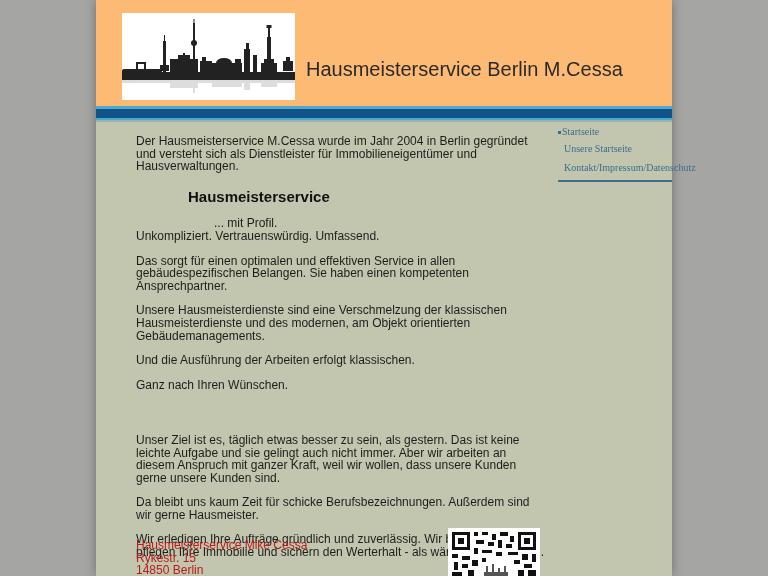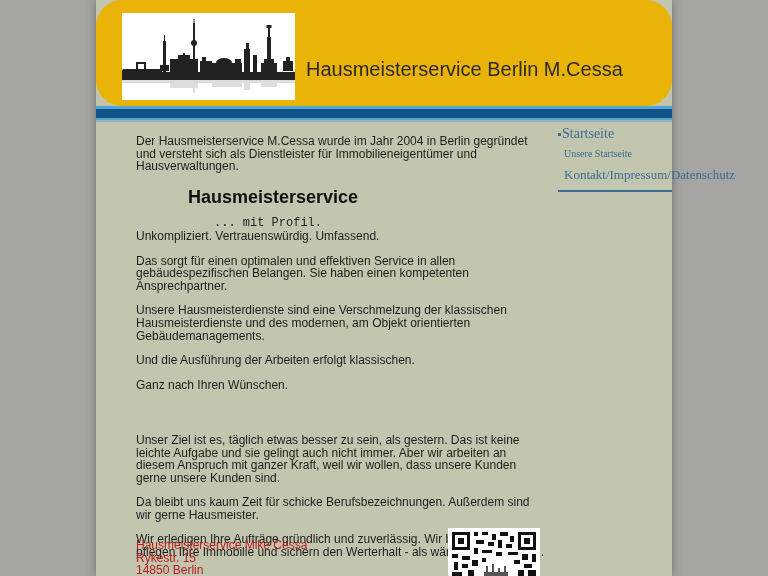--- a/index.html
+++ b/index.html
@@ -9,22 +9,21 @@
     font-family: "Liberation Sans", sans-serif;
     position: relative;
   }
   .page {
     position: absolute; left: 96px; top: 0; width: 576px; height: 576px;
     background: #c2c6af;
     box-shadow: 0 0 10px rgba(0,0,0,0.35);
   }
   .header {
     position: absolute; left: 0; top: 0; width: 576px; height: 106px;
-    background: #eab308;
-    border-radius: 26px;
+    background: #fdba74;
   }
   .logo {
     position: absolute; left: 26px; top: 13px; width: 173px; height: 87px;
     background: #ffffff;
     overflow: hidden;
   }
   .logo svg { position: absolute; left: 0; top: 0; }
   .site-title {
     position: absolute; left: 210px; top: 58px;
     font-size: 20px; color: #2a2a26; white-space: nowrap;
@@ -36,32 +35,32 @@
       #135287 3px, #135287 12px,
       #4fa8d0 12px, #4fa8d0 14px,
       #9bb0b0 14px, #9bb0b0 16px);
   }
   .content {
     position: absolute; left: 40px; top: 135px; width: 410px;
     font-size: 12px; line-height: 12.6px; color: #1d1d1b;
   }
   .content p { margin: 0 0 12px 0; }
   .content h2 {
-    margin: 18px 0 14px 52px; font-size: 18px; font-weight: bold; color: #111;
-  }
-  .content .indent { padding-left: 78px; display: block; font-family: Liberation Mono, monospace; }
+    margin: 18px 0 14px 52px; font-size: 15px; font-weight: bold; color: #111;
+  }
+  .content .indent { padding-left: 78px; display: block; }
   .nav {
     position: absolute; left: 462px; top: 122px; width: 114px;
     font-family: "Liberation Serif", serif;
   }
   .nav-item { color: #3b6d8f; cursor: pointer; display: block; text-decoration: none; }
-  .nav-item.n0 { font-size: 14px; margin: 4px 0 0 0; }
+  .nav-item.n0 { font-size: 10px; margin: 4px 0 0 0; }
   .nav-item.n0 .bullet { display: inline-block; width: 3px; height: 3px; background: #3b6d8f; margin-right: 1px; vertical-align: middle; }
   .nav-item.n1 { font-size: 10px; margin: 6px 0 0 6px; }
-  .nav-item.n2 { font-size: 13px; margin: 8px 0 0 6px; }
+  .nav-item.n2 { font-size: 10px; margin: 8px 0 0 6px; }
   .nav-rule {
     margin-top: 7px; height: 2px; background: #3b6d8f; width: 114px;
   }
   .address {
     position: absolute; left: 40px; top: 539px;
     font-size: 12px; line-height: 12.6px; color: #b91c1c;
   }
   .qr {
     position: absolute; left: 352px; top: 528px; width: 92px; height: 48px;
     background: #ffffff; overflow: hidden;

